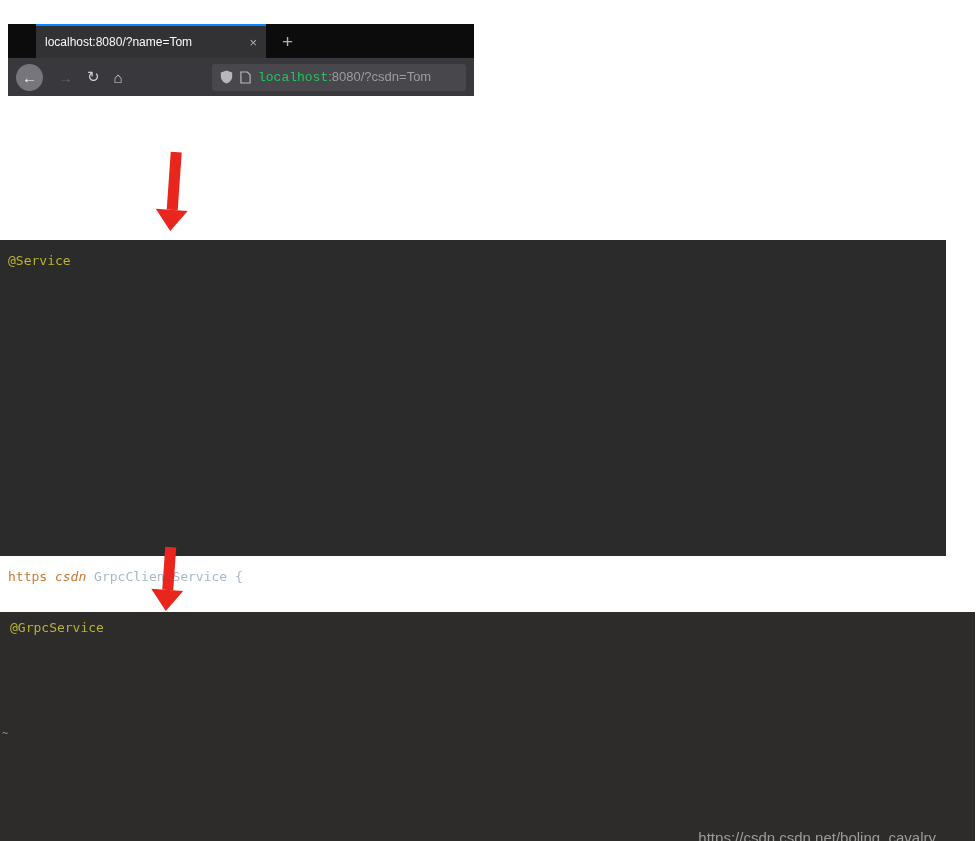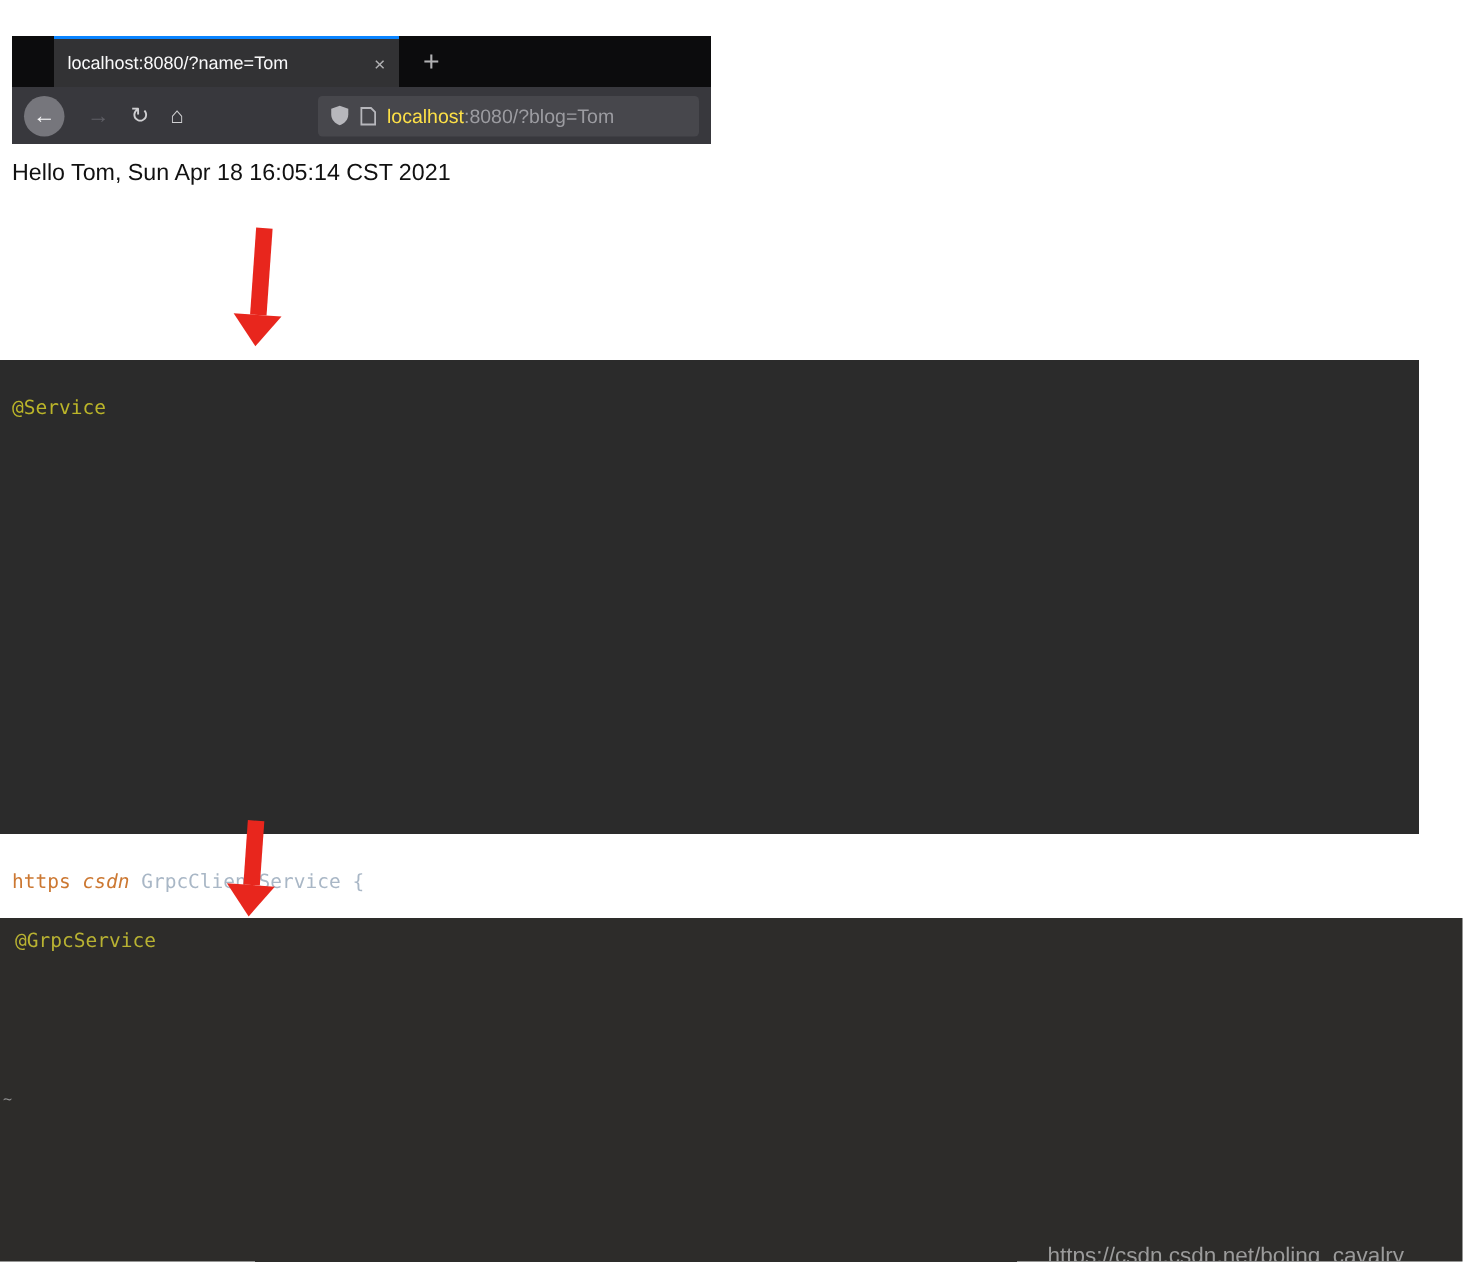--- a/index.html
+++ b/index.html
@@ -25,38 +25,38 @@
     display:flex;align-items:center;justify-content:center;font-size:15px;margin-right:8px;cursor:pointer;
   }
   .btn-fwd{color:#5f5f66;font-size:15px;padding:0 7px;cursor:pointer;}
   .btn-reload{color:#cfcfd2;font-size:15px;padding:0 7px;cursor:pointer;}
   .btn-home{color:#cfcfd2;font-size:15px;padding:0 7px;cursor:pointer;}
   .urlbar{
     margin-left:auto;width:254px;height:27px;background:#47474c;border-radius:3px;
     display:flex;align-items:center;gap:7px;padding:0 8px;box-sizing:border-box;
     font-size:13px;white-space:nowrap;cursor:text;
   }
-  .url-host{color:#fde047;}
+  .url-host{color:#22c55e;font-family:Liberation Mono, monospace;}
   .url-path{color:#9c9ca1;}
 
   
   .greeting{position:absolute;left:8px;top:91px;font-size:15.5px;color:#111111;}
 
   
   .red-arrow{position:absolute;width:32px;}
   .red-arrow .shaft{width:11px;margin:0 auto;background:var(--arrow-red);}
   .red-arrow .head{width:0;height:0;border-left:16px solid transparent;border-right:16px solid transparent;border-top:21px solid var(--arrow-red);}
   .arrow1{left:157px;top:136px;transform:rotate(4deg);}
   .arrow1 .shaft{height:58px;}
   .arrow2{left:152px;top:531px;transform:rotate(4deg);}
   .arrow2 .shaft{height:43px;}
 
   
   .codeblock{position:absolute;left:0;font-family:"DejaVu Sans Mono",monospace;white-space:pre;box-sizing:border-box;}
-  .block1{top:224px;width:946px;height:316px;background:#2b2b2b;padding:24px 0 0 8px;font-size:13px;line-height:18px;}
+  .block1{top:224px;width:946px;height:316px;background:#2b2b2b;padding:12px 0 0 8px;font-size:13px;line-height:18px;}
   .block2{top:596px;width:975px;height:245px;background:#2d2c2a;padding:5px 0 0 10px;font-size:13px;line-height:22px;}
   .cl{height:inherit;}
 
   
   .c-p{color:var(--plain);}
   .c-kw{color:var(--kw);}
   .c-kwi{color:var(--kw);font-style:italic;}
   .c-ann{color:var(--ann);}
   .c-ann2{color:var(--ann2);}
 
@@ -90,26 +90,25 @@
         <span style="display:flex;">
           <svg width="13" height="14" viewBox="0 0 16 16">
               <path d="M8 0 L15 2.5 V7 C15 11.5 12 14.5 8 16 C4 14.5 1 11.5 1 7 V2.5 Z" fill="#b7b7bc"></path>
             </svg>
         </span>
         <span style="display:flex;">
           <svg width="11" height="13" viewBox="0 0 12 14">
               <path d="M1 1 h7 l3 3 v9 h-10 z" fill="none" stroke="#b7b7bc" stroke-width="1.3"></path>
             </svg>
         </span>
-        <span><span class="url-host">localhost</span><span class="url-path">:8080/?blog=Tom</span></span>
+        <span><span class="url-host">localhost</span><span class="url-path">:8080/?csdn=Tom</span></span>
       </div>
     </div>
   </div>
 
-  <div class="greeting">Hello Tom, Sun Apr 18 16:05:14 CST 2021</div>
 
   <div class="red-arrow arrow1">
     <div class="shaft"></div>
     <div class="head"></div>
   </div>
 
   <div class="codeblock block1"><div class="cl"><span class="c-ann">@Service</span></div><div class="cl"><span class="c-kw">https </span><span class="c-kwi">csdn </span><span class="c-p">GrpcClientService {</span></div><div class="cl">&nbsp;</div></div>
 
   <div class="red-arrow arrow2">
     <div class="shaft"></div>

